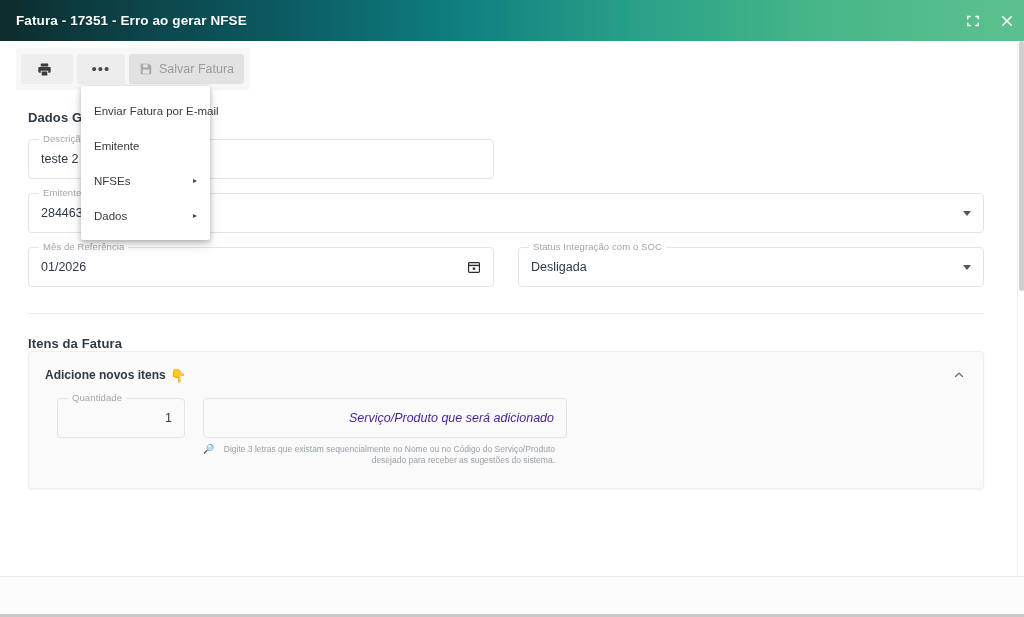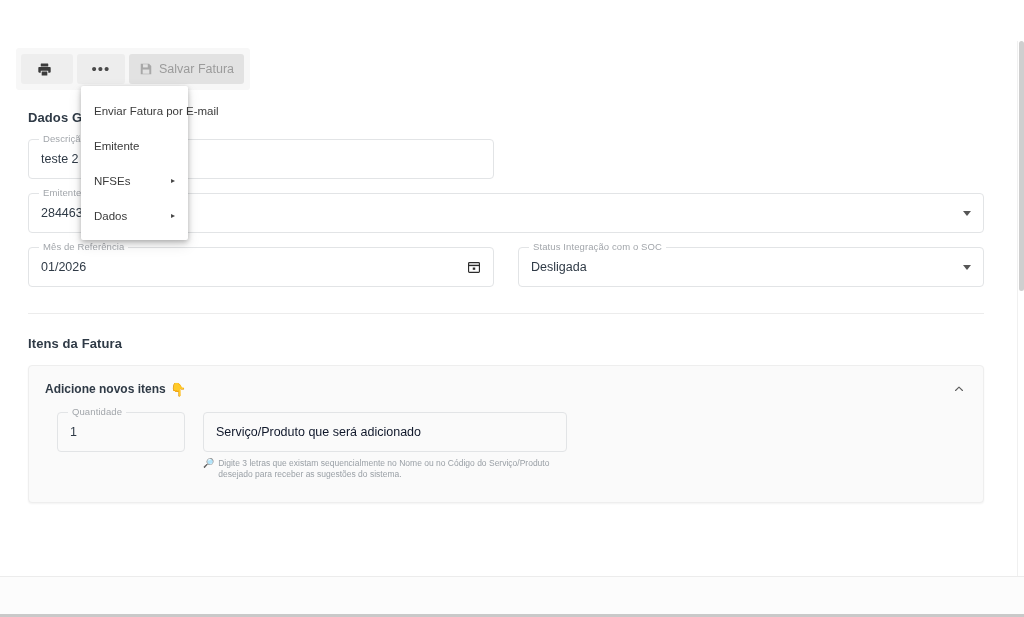--- a/index.html
+++ b/index.html
@@ -99,21 +99,21 @@
     cursor: default;
     font-weight: normal;
   }
   .tb-btn .ico { display: inline-flex; align-items: center; }
   .dots { letter-spacing: 1px; font-size: 15px; line-height: 8px; color: #4a4a4a; }
 
   
   .menu {
     position: absolute;
     left: 81px; top: 45px;
-    width: 107px;
+    width: 129px;
     background: #ffffff;
     border-radius: 2px;
     box-shadow: 0 3px 6px rgba(0,0,0,0.17), 0 1px 4px rgba(0,0,0,0.12), 0 5px 14px rgba(0,0,0,0.10);
     padding: 7px 0 7px 0;
     z-index: 30;
   }
   .menu-item {
     height: 35px;
     display: flex;
     align-items: center;
@@ -176,21 +176,21 @@
     letter-spacing: 0.1px;
   }
   .field-value {
     font-size: 12.5px;
     color: #2f3a46;
     white-space: nowrap;
     overflow: hidden;
     text-overflow: ellipsis;
     flex: 1 1 auto;
   }
-  .field-value.placeholder { color: #0f172a; }
+  .field-value.placeholder { color: #4c1d95; font-style: italic; }
   .field .trail {
     flex: 0 0 auto;
     margin-left: 8px;
     display: flex;
     align-items: center;
     color: #5a5a5a;
     cursor: pointer;
   }
   .caret {
     width: 0; height: 0;
@@ -201,21 +201,20 @@
 
   
   .divider {
     height: 1px;
     background: #ececec;
     margin-top: 26px;
   }
 
   
   .items-panel {
-    margin-top: 14px;
     background: #fafafa;
     border: 1px solid #eeeeee;
     border-radius: 4px;
     box-shadow: 0 1px 2px rgba(0,0,0,0.05);
     padding: 0 16px 22px 16px;
   }
   .items-panel-header {
     height: 46px;
     display: flex;
     align-items: center;
@@ -234,20 +233,21 @@
     width: 16px; height: 16px;
     display: flex; align-items: center; justify-content: center;
     color: #5d5d5d;
     cursor: pointer;
   }
 
   .items-row {
     display: flex;
     gap: 18px;
     padding: 0 12px;
+    text-align: right;
   }
   .qty-field { width: 128px; flex: 0 0 128px; }
   .svc-col   { width: 364px; flex: 0 0 364px; }
   .field.empty-bg { background: #fafafa; }
   .field-label.on-grey { background: #fafafa; }
 
   .hint {
     display: flex;
     gap: 4px;
     margin-top: 6px;
@@ -289,20 +289,38 @@
     width: 5px; height: 250px;
     background: #cfcfcf;
     border-radius: 3px;
   }
 </style>
 </head>
 <body>
 
 <div id="app">
 
+  <div class="titlebar">
+    <div class="titlebar-title">Fatura - 17351 - Erro ao gerar NFSE</div>
+    <div class="titlebar-spacer"></div>
+    <div class="titlebar-btn" title="Tela cheia">
+      <svg width="14" height="14" viewBox="0 0 16 16" fill="none" stroke="#ffffff" stroke-width="1.7" stroke-linecap="round">
+        <path d="M2 5.5V2.8h2.7"></path>
+          <path d="M14 5.5V2.8h-2.7"></path>
+        <path d="M2 10.5v2.7h2.7"></path>
+          <path d="M14 10.5v2.7h-2.7"></path>
+      </svg>
+    </div>
+    <div class="titlebar-btn" title="Fechar">
+      <svg width="14" height="14" viewBox="0 0 16 16" fill="none" stroke="#ffffff" stroke-width="1.8" stroke-linecap="round">
+        <path d="M3.2 3.2 12.8 12.8"></path>
+          <path d="M12.8 3.2 3.2 12.8"></path>
+      </svg>
+    </div>
+  </div>
 
   <div class="page-scroll">
 
     <div class="toolbar-wrap">
       <button class="tb-btn print">
         <span class="ico">
           <svg width="15" height="15" viewBox="0 0 16 16" fill="#3b3b3b">
             <rect x="4" y="1.6" width="8" height="3.2" rx="0.4"></rect>
             <path d="M2.4 5.4h11.2c.55 0 1 .45 1 1v4.1c0 .55-.45 1-1 1H12V9.3H4v2.2H2.4c-.55 0-1-.45-1-1V6.4c0-.55.45-1 1-1z"></path>
             <rect x="5" y="10" width="6" height="4.4" rx="0.4"></rect>

